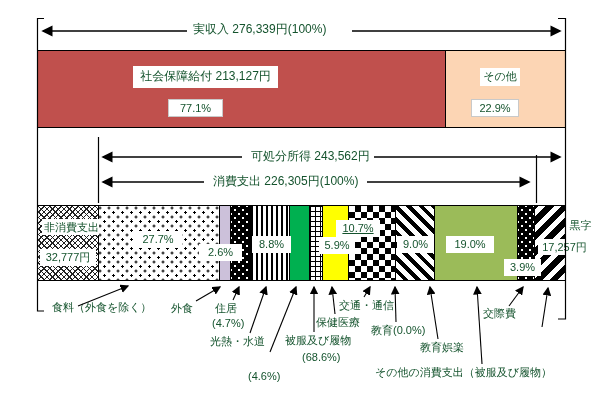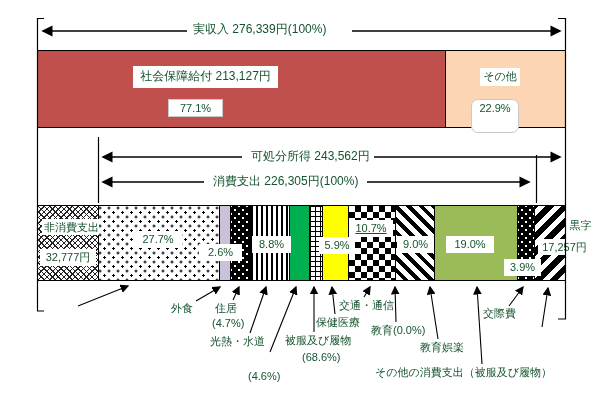--- a/index.html
+++ b/index.html
@@ -64,21 +64,21 @@
 
   <div class="spanlabel" style="left:190px;top:22px;">実収入 276,339円(100%)</div>
 
   <div class="bar" style="left:37px;top:50px;width:529px;height:78px;">
     <div class="seg" style="left:0;width:408px;background:#C0504D;"></div>
     <div class="seg" style="left:408px;width:119px;background:#FCD5B4;"></div>
   </div>
   <div class="lbl" style="left:133px;top:66px;width:145px;height:22px;font-size:12px;line-height:19px;">社会保障給付 213,127円</div>
   <div class="lbl bordered" style="left:168px;top:99px;width:55px;height:18px;">77.1%</div>
   <div class="lbl" style="left:480px;top:68px;width:40px;height:18px;">その他</div>
-  <div class="lbl bordered" style="left:471px;top:99px;width:48px;height:34px;border-radius:7px;">22.9%</div>
+  <div class="lbl bordered" style="left:471px;top:99px;width:48px;height:18px;">22.9%</div>
 
   <div class="spanlabel" style="left:248px;top:149px;">可処分所得 243,562円</div>
   <div class="spanlabel" style="left:210px;top:174px;">消費支出 226,305円(100%)</div>
 
   <div class="bar" style="left:37px;top:205px;width:529px;height:76px;">
     <div class="seg p-crosshatch" style="left:0;width:61px;"></div>
     <div class="seg p-dots" style="left:61px;width:121px;"></div>
     <div class="seg" style="left:182px;width:11px;background:#CCC1DA;"></div>
     <div class="seg p-wdots" style="left:193px;width:20px;"></div>
     <div class="seg p-vstripe" style="left:213px;width:39px;"></div>
@@ -92,27 +92,28 @@
     <div class="seg p-wdots" style="left:480px;width:17px;"></div>
     <div class="seg p-diagb" style="left:497px;width:30px;"></div>
   </div>
 
   <div class="lbl" style="left:42px;top:219px;width:57px;height:16px;">非消費支出</div>
   <div class="lbl" style="left:40px;top:249px;width:56px;height:17px;">32,777円</div>
   <div class="lbl" style="left:134px;top:231px;width:48px;height:17px;">27.7%</div>
   <div class="lbl" style="left:199px;top:244px;width:43px;height:17px;">2.6%</div>
   <div class="lbl" style="left:252px;top:236px;width:39px;height:17px;">8.8%</div>
   <div class="lbl" style="left:319px;top:237px;width:36px;height:17px;">5.9%</div>
-  <div class="lbl" style="left:349px;top:220px;width:44px;height:17px;text-decoration:underline;">10.7%</div>
+  <div class="lbl" style="left:336px;top:220px;width:44px;height:17px;text-decoration:underline;">10.7%</div>
   <div class="lbl" style="left:397px;top:236px;width:37px;height:17px;">9.0%</div>
   <div class="lbl" style="left:446px;top:236px;width:48px;height:17px;text-align:center;">19.0%</div>
   <div class="lbl" style="left:504px;top:259px;width:37px;height:17px;">3.9%</div>
   <div class="lbl" style="left:565px;top:217px;width:31px;height:18px;">黒字</div>
   <div class="lbl" style="left:538px;top:239px;width:53px;height:16px;">17,257円</div>
 
+  <div class="freetext" style="left:52px;top:300px;">食料（外食を除く）</div>
   <div class="freetext" style="left:171px;top:301px;">外食</div>
   <div class="freetext" style="left:215px;top:301px;">住居</div>
   <div class="freetext" style="left:212px;top:316px;">(4.7%)</div>
   <div class="freetext" style="left:210px;top:334px;">光熱・水道</div>
   <div class="freetext" style="left:248px;top:369px;">(4.6%)</div>
   <div class="freetext" style="left:285px;top:333px;">被服及び履物</div>
   <div class="freetext" style="left:302px;top:350px;">(68.6%)</div>
   <div class="freetext" style="left:316px;top:315px;">保健医療</div>
   <div class="freetext" style="left:339px;top:298px;">交通・通信</div>
   <div class="freetext" style="left:371px;top:323px;">教育(0.0%)</div>

